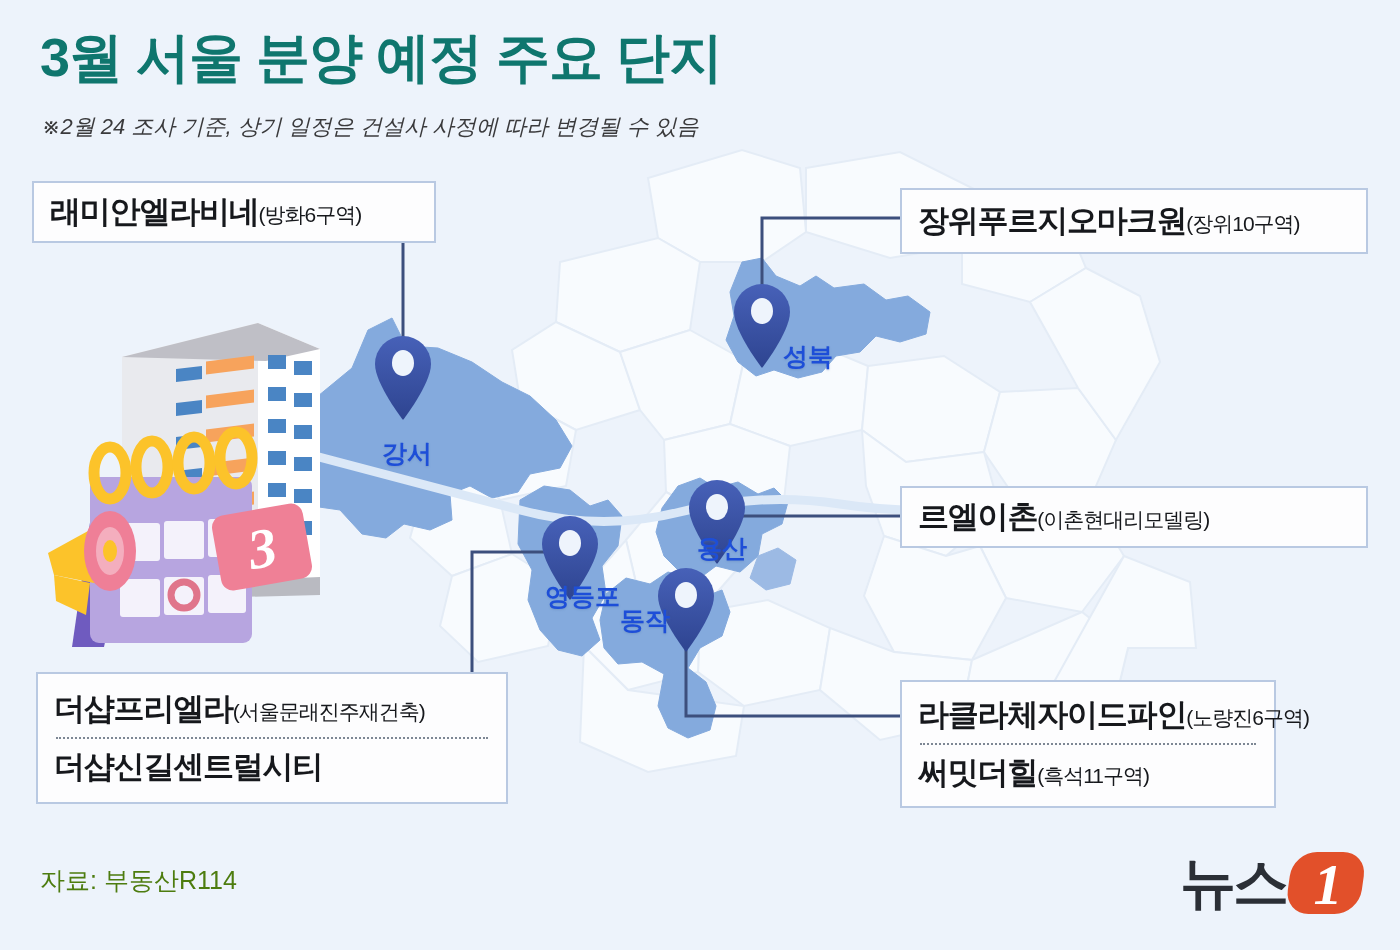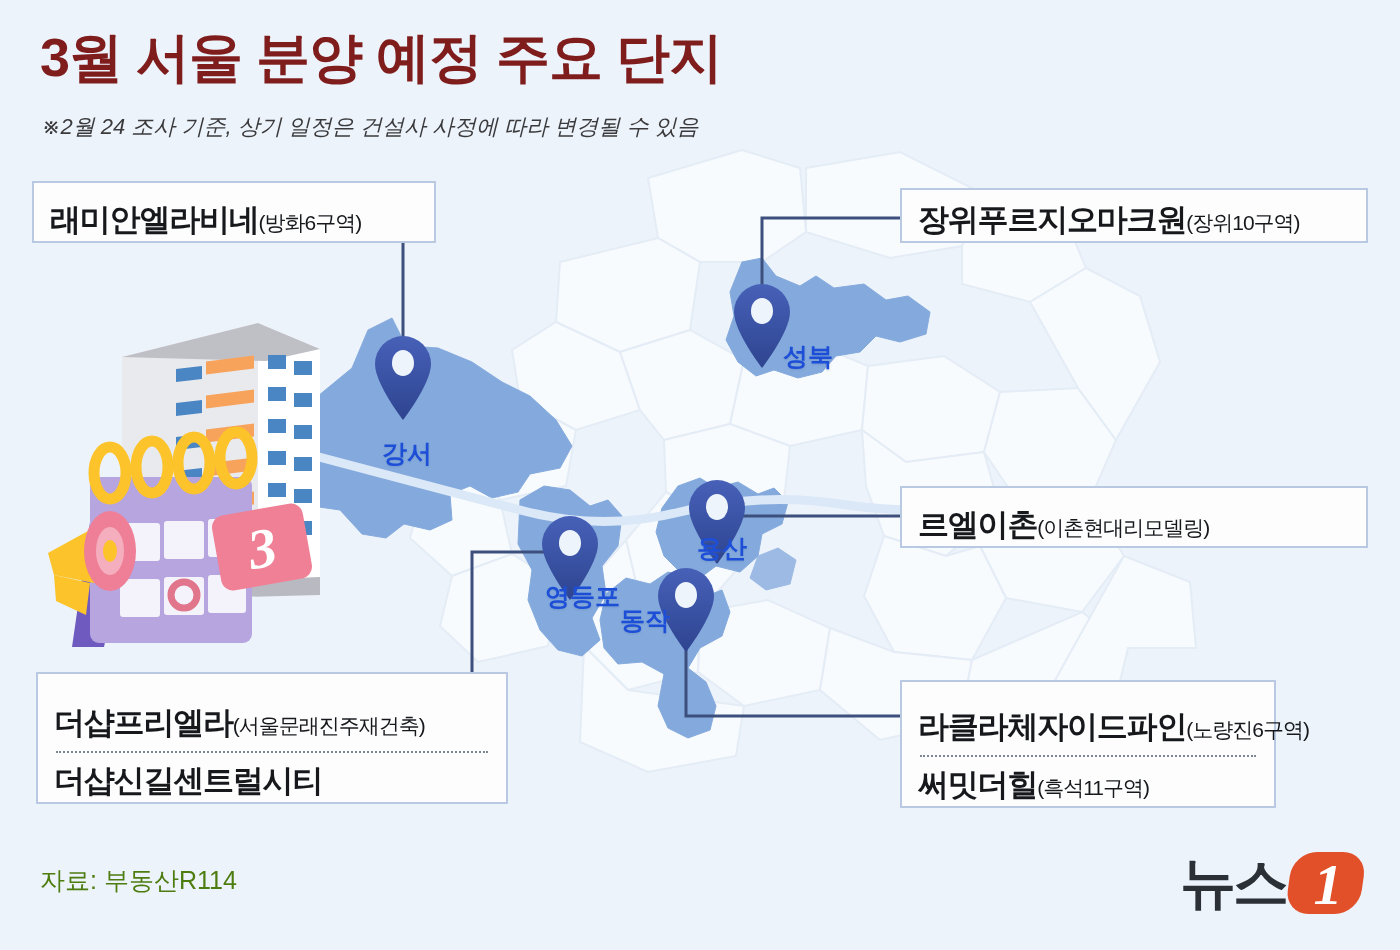--- a/index.html
+++ b/index.html
@@ -7,21 +7,21 @@
     width:1400px;height:950px;
     background:#edf3fb;
     font-family:"Liberation Sans","DejaVu Sans",sans-serif;
     overflow:hidden;position:relative;
   }
   #stage{position:absolute;inset:0;width:1400px;height:950px;}
 
   
   .title{
     position:absolute;left:40px;top:22px;
-    font-size:54px;font-weight:bold;color:#7f1d1d;
+    font-size:54px;font-weight:bold;color:#0f766e;
     letter-spacing:-1px;white-space:nowrap;
   }
   .subtitle{
     position:absolute;left:42px;top:112px;
     font-size:22px;color:#3a3a3c;white-space:nowrap;font-style:italic;
   }
 
   
   #map{position:absolute;left:0;top:0;width:1400px;height:950px;}
 
@@ -30,21 +30,21 @@
     position:absolute;color:#1d4ed8;font-size:25px;font-weight:bold;
     text-shadow:0 1px 2px rgba(90,120,170,.35);
     white-space:nowrap;pointer-events:none;
   }
 
   
   .box{
     position:absolute;background:#fdfdfe;
     border:2px solid #b9c9e2;
     box-sizing:border-box;
-    display:flex;flex-direction:column;justify-content:flex-end;
+    display:flex;flex-direction:column;justify-content:center;
     padding:0 16px;
   }
   .row{display:flex;align-items:baseline;white-space:nowrap;}
   .nm{font-size:31px;font-weight:bold;color:#16181c;letter-spacing:-1.2px;}
   .sub{font-size:21px;color:#16181c;letter-spacing:-1px;}
   .divider{
     border-top:2.5px dotted #7d8794;margin:7px 2px;height:0;
   }
 
   
@@ -246,21 +246,21 @@
   <div class="title">3월 서울 분양 예정 주요 단지</div>
   <div class="subtitle">※2월 24 조사 기준, 상기 일정은 건설사 사정에 따라 변경될 수 있음</div>
 
   <div class="box" style="left:32px;top:181px;width:404px;height:62px;">
     <div class="row">
       <span class="nm">래미안엘라비네</span>
       <span class="sub">(방화6구역)</span>
     </div>
   </div>
 
-  <div class="box" style="left:900px;top:188px;width:468px;height:55px;">
+  <div class="box" style="left:900px;top:188px;width:468px;height:66px;">
     <div class="row">
       <span class="nm">장위푸르지오마크원</span>
       <span class="sub">(장위10구역)</span>
     </div>
   </div>
 
   <div class="box" style="left:900px;top:486px;width:468px;height:62px;">
     <div class="row">
       <span class="nm">르엘이촌</span>
       <span class="sub">(이촌현대리모델링)</span>

